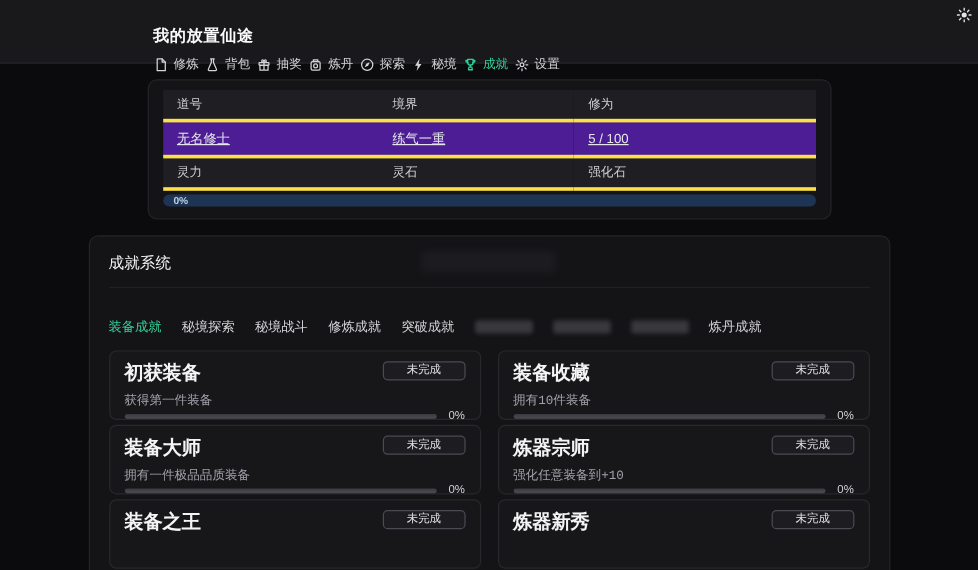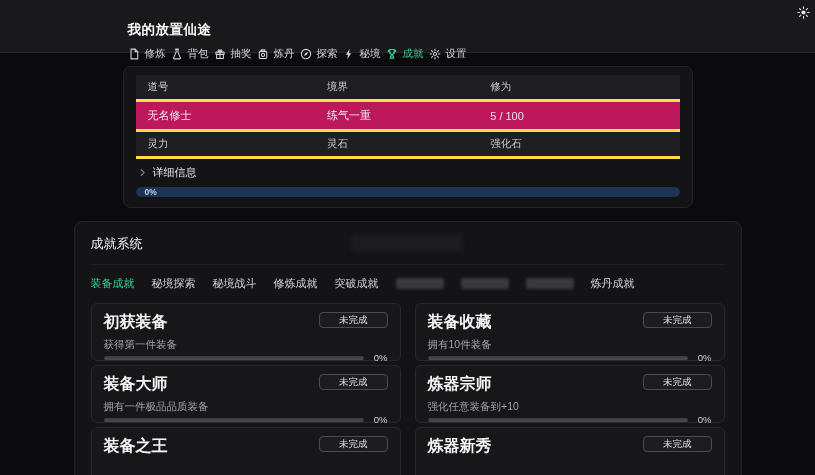--- a/index.html
+++ b/index.html
@@ -16,45 +16,45 @@
   .nav-item .icn { line-height:0; display:inline-flex; }
   .nav-item.active { color:#34d399; }
 
   
   .panel { background:#141417; border:1px solid #242428; border-radius:8px; }
   .char-panel { width:570px; margin:13px auto 0; padding:8px 12px 10px; }
 
   table.stats { width:100%; border-collapse:collapse; font-size:11px; }
   table.stats td { padding:6px 12px; border-bottom:3px solid #fde047; }
   table.stats tr.hrow td { background:#1f1f23; color:#cfcfd4; padding:5px 12px; font-size:10.5px; }
-  table.stats tr.drow td { color:#e7e7ea; background:#be185d; }
+  table.stats tr.drow td { color:#e7e7ea; background:#4c1d95;text-decoration:underline; }
   .c1 { width:33%; } .c2 { width:30%; } .c3 { width:37%; }
 
   .details-row { display:flex; align-items:center; gap:6px; padding:6px 2px 4px; color:#e4e4e7; font-size:11px; cursor:pointer; }
   .details-row .icn { line-height:0; color:#9a9aa2; }
 
   .xp-bar { position:relative; height:10px; margin-top:3px; background:#1e3454; border-radius:6px; overflow:hidden; }
   .xp-fill { position:absolute; left:0; top:0; bottom:0; background:#34d399; border-radius:6px; }
   .xp-label { position:absolute; left:9px; top:50%; transform:translateY(-52%); font-size:8.5px; color:#bcd0e8; font-weight:bold; }
 
   
   .ach-panel { width:668px; margin:13px auto 0; padding:13px 16px; position:relative; min-height:340px; }
   .section-title { color:#f4f4f5; font-size:13px; padding-bottom:11px; border-bottom:1px solid #202024; }
-  .tabs { display:flex; align-items:center; gap:17px; margin-top:11px; }
+  .tabs { display:flex; align-items:center; gap:17px; margin-top:25px; }
   .tab { color:#d4d4d8; font-size:11px; cursor:pointer; white-space:nowrap; }
   .tab.active { color:#34d399; }
   .tab.redacted { width:48px; height:11px; background:#39393d; border-radius:2px; filter:blur(1.6px); }
   .watermark { position:absolute; left:276px; top:12px; width:112px; height:18px; background:#232327; opacity:.55; filter:blur(2.5px); border-radius:3px; }
 
   .cards { display:grid; grid-template-columns:1fr 1fr; gap:4px 14px; grid-auto-rows:58px; margin-top:12px; }
   .card { background:#17171a; border:1px solid #28282c; border-radius:6px; padding:8px 12px 7px; display:flex; flex-direction:column; }
   .card-head { display:flex; justify-content:space-between; align-items:flex-start; }
   .card-title { color:#f4f4f5; font-size:16px; font-weight:bold; }
   .badge { border:1px solid #4a4a52; background:#1d1d21; color:#e4e4e7; font-size:9.5px; padding:2px 19px; border-radius:4px; line-height:1.1; }
-  .card-desc { color:#a1a1aa; font-size:10.5px; margin-top:5px; }
+  .card-desc { color:#a1a1aa; font-size:10.5px; margin-top:5px;font-family:Liberation Mono, monospace; }
   .card-progress { display:flex; align-items:center; gap:8px; margin-top:auto; }
   .track { flex:1; height:4px; border-radius:2px; background:linear-gradient(180deg,#3a3a40,#4b4b52); position:relative; overflow:hidden; }
   .fill { position:absolute; left:0; top:0; bottom:0; background:#34d399; border-radius:2px; }
   .pct { color:#cfcfd4; font-size:9.5px; min-width:16px; text-align:right; }
 
   svg { stroke:currentColor; fill:none; stroke-width:1.4; stroke-linecap:round; stroke-linejoin:round; }
   svg .solid { fill:currentColor; stroke:none; }
 </style>
 </head>
 <body>
@@ -157,26 +157,20 @@
       <td>练气一重</td>
       <td>5 / 100</td>
     </tr>
     <tr class="hrow">
       <td>灵力</td>
       <td>灵石</td>
       <td>强化石</td>
     </tr>
   </tbody>
     </table>
-  <div class="details-row">
-    <span class="icn"><svg width="9" height="9" viewBox="0 0 16 16">
-          <path d="M5.5 3l5.5 5-5.5 5" stroke-width="1.8"></path>
-        </svg></span>
-    <span>详细信息</span>
-  </div>
   <div class="xp-bar">
     <div class="xp-fill" style="width: 0%;"></div>
     <span class="xp-label">0%</span>
   </div>
 </div>
 
 <div class="panel ach-panel">
   <div class="watermark"></div>
   <div class="section-title">成就系统</div>
 

